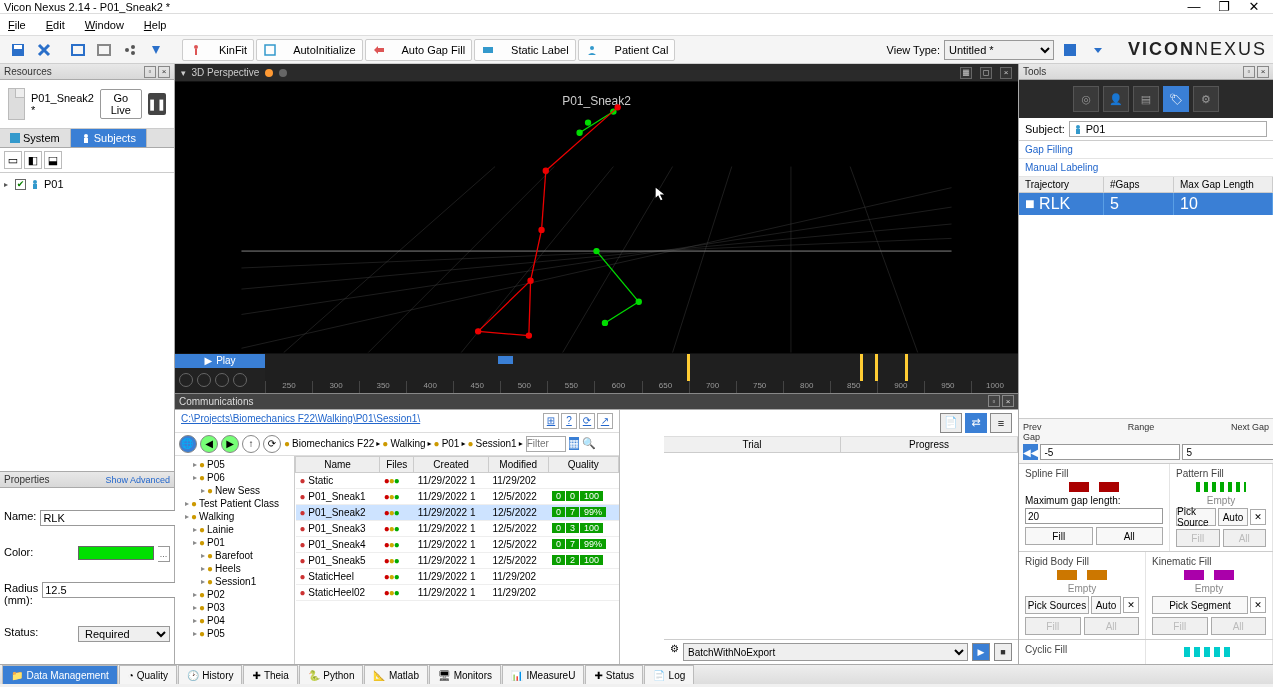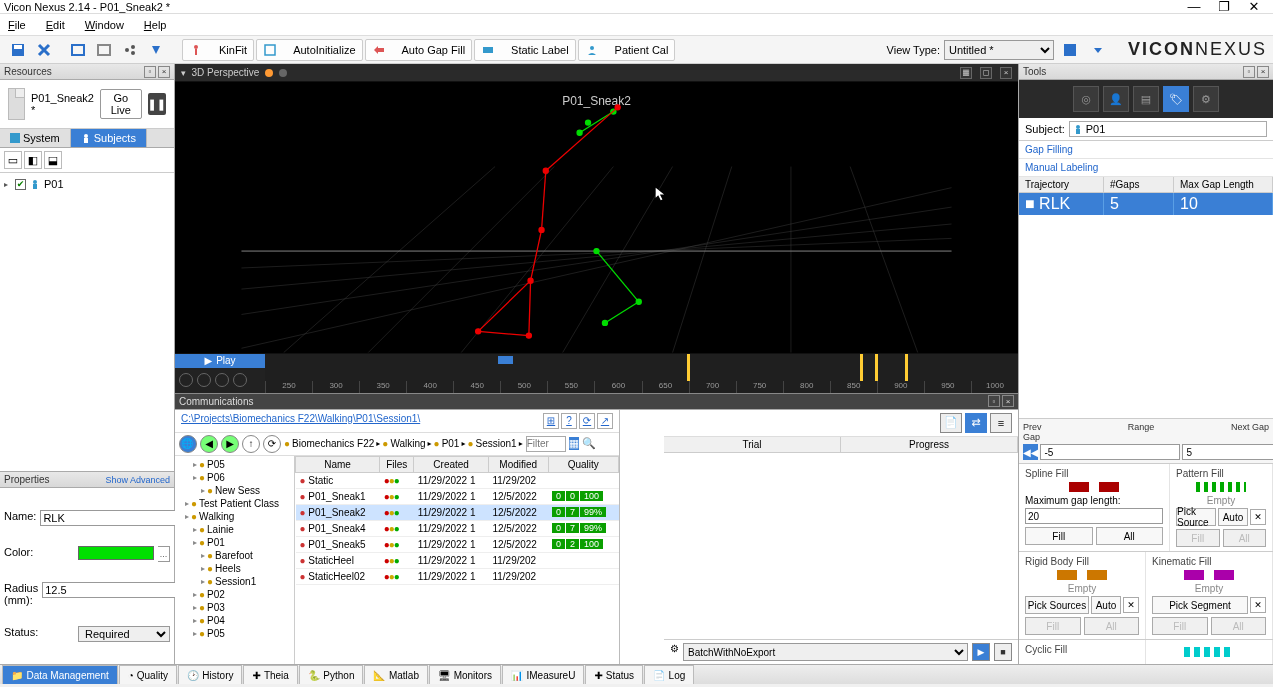--- a/index.html
+++ b/index.html
@@ -537,20 +537,33 @@
                       <td>12/5/2022</td>
                       <td>
                         <div class="qcell">
                           <span class="q0">0</span>
                           <span class="q1">7</span>
                           <span class="q2">99%</span>
                         </div>
                       </td>
                     </tr>
                     <tr>
+                      <td><span style="color:#cc3333;">●</span> P01_Sneak3</td>
+                      <td><span class="marks"><span class="m-r">●</span><span class="m-y">●</span><span class="m-g">●</span></span></td>
+                      <td>11/29/2022 1</td>
+                      <td>12/5/2022</td>
+                      <td>
+                        <div class="qcell">
+                          <span class="q0">0</span>
+                          <span class="q1">3</span>
+                          <span class="q2">100</span>
+                        </div>
+                      </td>
+                    </tr>
+                    <tr>
                       <td><span style="color:#cc3333;">●</span> P01_Sneak4</td>
                       <td><span class="marks"><span class="m-r">●</span><span class="m-y">●</span><span class="m-g">●</span></span></td>
                       <td>11/29/2022 1</td>
                       <td>12/5/2022</td>
                       <td>
                         <div class="qcell">
                           <span class="q0">0</span>
                           <span class="q1">7</span>
                           <span class="q2">99%</span>
                         </div>

